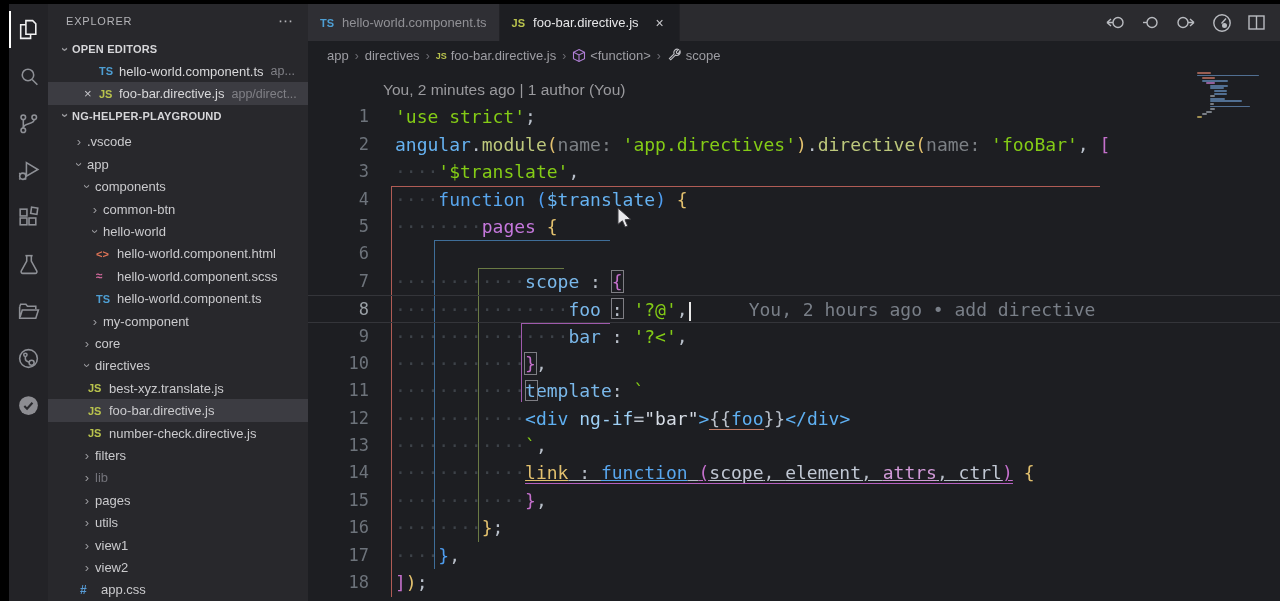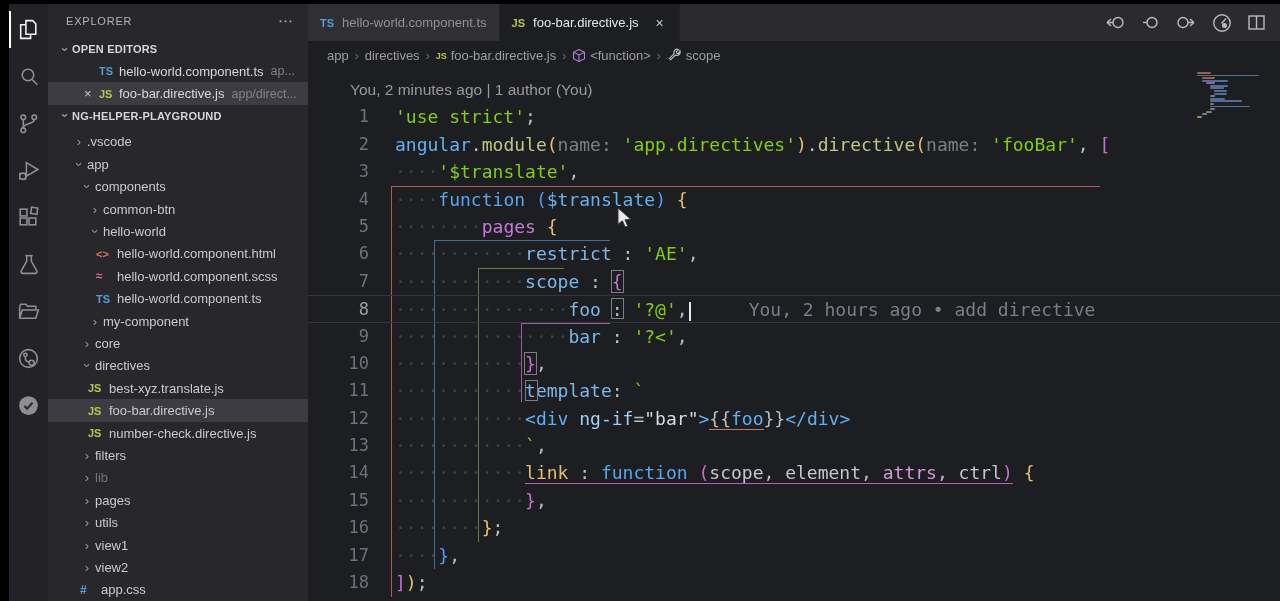--- a/index.html
+++ b/index.html
@@ -50,31 +50,31 @@
   .bc-item{display:flex;align-items:center;gap:4px;cursor:pointer;}
   .bc-item .fic{width:auto;font-size:9px;}
 
   .editor-content{position:relative;flex:1;overflow:hidden;font-family:"DejaVu Sans Mono","Liberation Mono",monospace;}
   .rows{position:relative;padding-top:6px;}
   .row{height:27.4px;line-height:27.4px;white-space:pre;display:flex;position:relative;}
   .row.current{border-top:1px solid #34353a;border-bottom:1px solid #34353a;}
   .gutter{width:87px;flex:none;text-align:right;padding-right:26px;color:#6d737b;font-size:17px;}
   .row.current .gutter{color:#9aa0a6;}
   .lc{font-size:18px;color:#b8bfc9;}
-  .lens{padding-left:42px;font-family:"Liberation Sans",sans-serif;font-size:15.5px;color:#9a9a9e;cursor:pointer;}
+  .lens{padding-left:75px;font-family:"Liberation Sans",sans-serif;font-size:15.5px;color:#9a9a9e;cursor:pointer;}
 
   .tk-str{color:#84cc16}.tk-var{color:#66b2f1}.tk-kw{color:#58a6ee}.tk-fn{color:#bdc87c}
   .tk-prop{color:#7ab8ea}.tk-ret{color:#c678dd}.tk-punc{color:#b8bfc9}.tk-hint{color:#7c8085}
   .tk-b1{color:#e2c06e}.tk-b2{color:#c470cc}.tk-b3{color:#4e9df0}
   .tk-bm{color:#c470cc;outline:1px solid #7e7e84;}
   .tk-ws{color:#3d4249}.tk-tag{color:#5fb0f2}.tk-attr{color:#9fd0f5}.tk-lit{color:#d6dce5}
   .tk-yel{color:#e2c06e}.tk-param{color:#c0c7d3}.tk-parampink{color:#d29ad8}
   .tk-blame{color:#797f88;margin-left:58px;text-align:center;}
   .tk-cursor{display:inline-block;width:2px;height:19px;background:#e8e8e8;vertical-align:middle;margin-left:1px;}
-  .u-mag{border-bottom:1px solid #b55fc0;}
+  .u-mag{border-bottom:1px solid #b55fc0;text-decoration:underline;}
   .u-orange{border-bottom:1px solid #c27b66;}
 
   .guide{position:absolute;background:transparent;}
   .gv{width:1px;}.gh{height:1px;}
   .g-salmon{background:#b05c55;}.g-blue{background:#3f6e99;}.g-green{background:#6a7a44;}.g-purple{background:#a05aad;}
   .brk-box{position:absolute;width:13px;height:21px;border:1px solid #7e7e84;}
 
   .minimap{position:absolute;left:889px;top:2px;width:76px;height:48px;}
   .mm-row{height:1.9px;margin-bottom:.7px;position:relative;}
   .mm-bar{position:absolute;top:0;height:100%;border-radius:1px;}
@@ -345,21 +345,21 @@
         <div class="guide gh g-purple" style="left:213px;top:252.6px;width:89px;"></div>
         <div class="guide gv g-purple" style="left:213px;top:252.6px;height:79px;"></div>
       </div>
       <div class="rows" id="code-rows">
           <div class="row lens">You, 2 minutes ago | 1 author (You)</div>
           <div class="row"><span class="gutter">1</span><span class="lc"><span class="tk-str">'use strict'</span><span class="tk-punc">;</span></span></div>
           <div class="row"><span class="gutter">2</span><span class="lc"><span class="tk-var">angular</span><span class="tk-punc">.</span><span class="tk-fn">module</span><span class="tk-b1">(</span><span class="tk-hint">name: </span><span class="tk-str">'app.directives'</span><span class="tk-b1">)</span><span class="tk-punc">.</span><span class="tk-fn">directive</span><span class="tk-b1">(</span><span class="tk-hint">name: </span><span class="tk-str">'fooBar'</span><span class="tk-punc">, </span><span class="tk-b2">[</span></span></div>
           <div class="row"><span class="gutter">3</span><span class="lc"><span class="tk-ws">····</span><span class="tk-str">'$translate'</span><span class="tk-punc">,</span></span></div>
           <div class="row"><span class="gutter">4</span><span class="lc"><span class="tk-ws">····</span><span class="tk-kw">function</span><span class="tk-punc"> </span><span class="tk-b3">(</span><span class="tk-var">$translate</span><span class="tk-b3">)</span><span class="tk-punc"> </span><span class="tk-b1">{</span></span></div>
           <div class="row"><span class="gutter">5</span><span class="lc"><span class="tk-ws">········</span><span class="tk-ret">pages</span><span class="tk-punc"> </span><span class="tk-b1">{</span></span></div>
-          <div class="row"><span class="gutter">6</span><span class="lc"><span class="tk-ws">············</span><span class="tk-prop">restrict</span><span class="tk-punc"> : </span><span class="tk-str">'AE'</span><span class="tk-punc">,</span></span></div>
+          <div class="row"><span class="gutter">6</span></div>
           <div class="row"><span class="gutter">7</span><span class="lc"><span class="tk-ws">············</span><span class="tk-prop">scope</span><span class="tk-punc"> : </span><span class="tk-bm">{</span></span></div>
           <div class="row current"><span class="gutter">8</span><span class="lc"><span class="tk-ws">················</span><span class="tk-prop">foo</span><span class="tk-punc"> : </span><span class="tk-str">'?@'</span><span class="tk-punc">,</span><span class="tk-cursor"></span><span class="tk-blame">You, 2 hours ago • add directive</span></span></div>
           <div class="row"><span class="gutter">9</span><span class="lc"><span class="tk-ws">················</span><span class="tk-prop">bar</span><span class="tk-punc"> : </span><span class="tk-str">'?&lt;'</span><span class="tk-punc">,</span></span></div>
           <div class="row"><span class="gutter">10</span><span class="lc"><span class="tk-ws">············</span><span class="tk-bm">}</span><span class="tk-punc">,</span></span></div>
           <div class="row"><span class="gutter">11</span><span class="lc"><span class="tk-ws">············</span><span class="tk-prop">template</span><span class="tk-punc">: </span><span class="tk-str">`</span></span></div>
           <div class="row"><span class="gutter">12</span><span class="lc"><span class="tk-ws">············</span><span class="tk-tag">&lt;div</span><span class="tk-punc"> </span><span class="tk-attr">ng-if</span><span class="tk-punc">=</span><span class="tk-lit">"bar"</span><span class="tk-tag">&gt;</span><span class="tk-punc u-orange">{{</span><span class="tk-tag u-orange">foo</span><span class="tk-punc">}}</span><span class="tk-tag">&lt;/div&gt;</span></span></div>
           <div class="row"><span class="gutter">13</span><span class="lc"><span class="tk-ws">············</span><span class="tk-str">`</span><span class="tk-punc">,</span></span></div>
           <div class="row"><span class="gutter">14</span><span class="lc"><span class="tk-ws">············</span><span class="tk-yel u-mag">link</span><span class="tk-punc u-mag"> : </span><span class="tk-kw u-mag">function</span><span class="tk-punc u-mag"> </span><span class="tk-b2 u-mag">(</span><span class="tk-param u-mag">scope</span><span class="tk-punc u-mag">, </span><span class="tk-param u-mag">element</span><span class="tk-punc u-mag">, </span><span class="tk-parampink u-mag">attrs</span><span class="tk-punc u-mag">, </span><span class="tk-param u-mag">ctrl</span><span class="tk-b2 u-mag">)</span><span class="tk-punc"> </span><span class="tk-b1">{</span></span></div>
           <div class="row"><span class="gutter">15</span><span class="lc"><span class="tk-ws">············</span><span class="tk-b2">}</span><span class="tk-punc">,</span></span></div>
           <div class="row"><span class="gutter">16</span><span class="lc"><span class="tk-ws">········</span><span class="tk-b1">}</span><span class="tk-punc">;</span></span></div>

